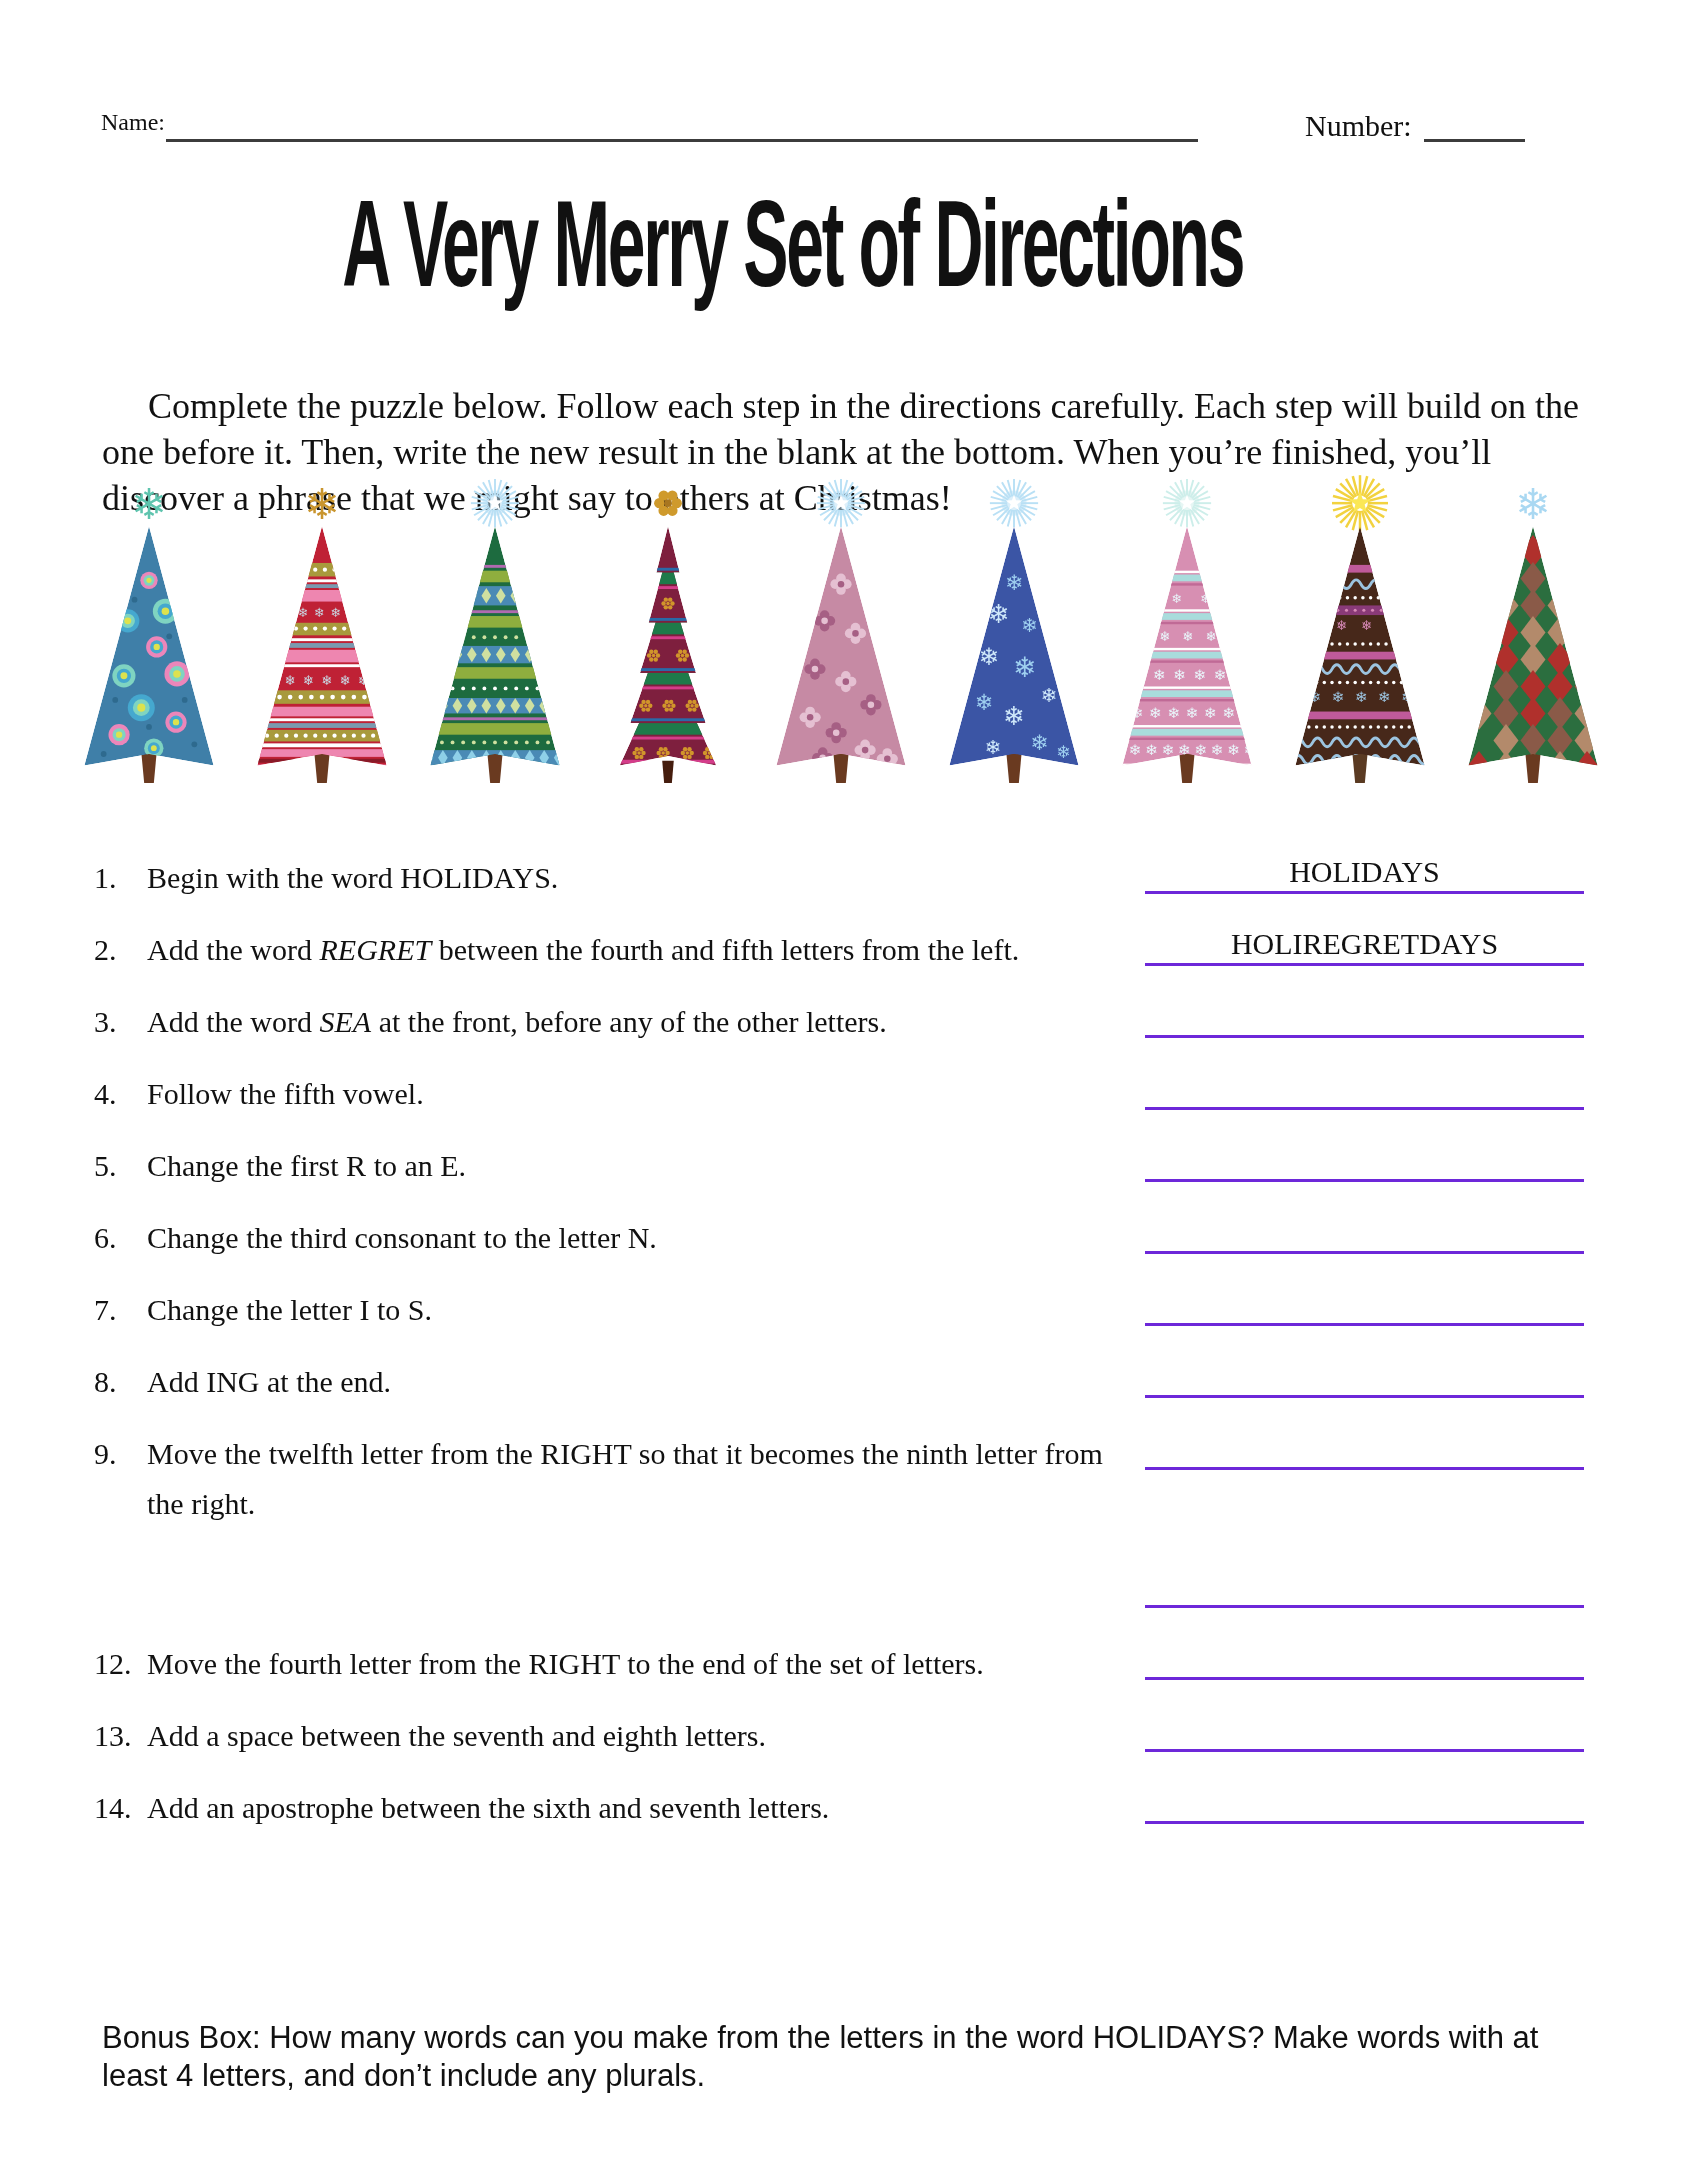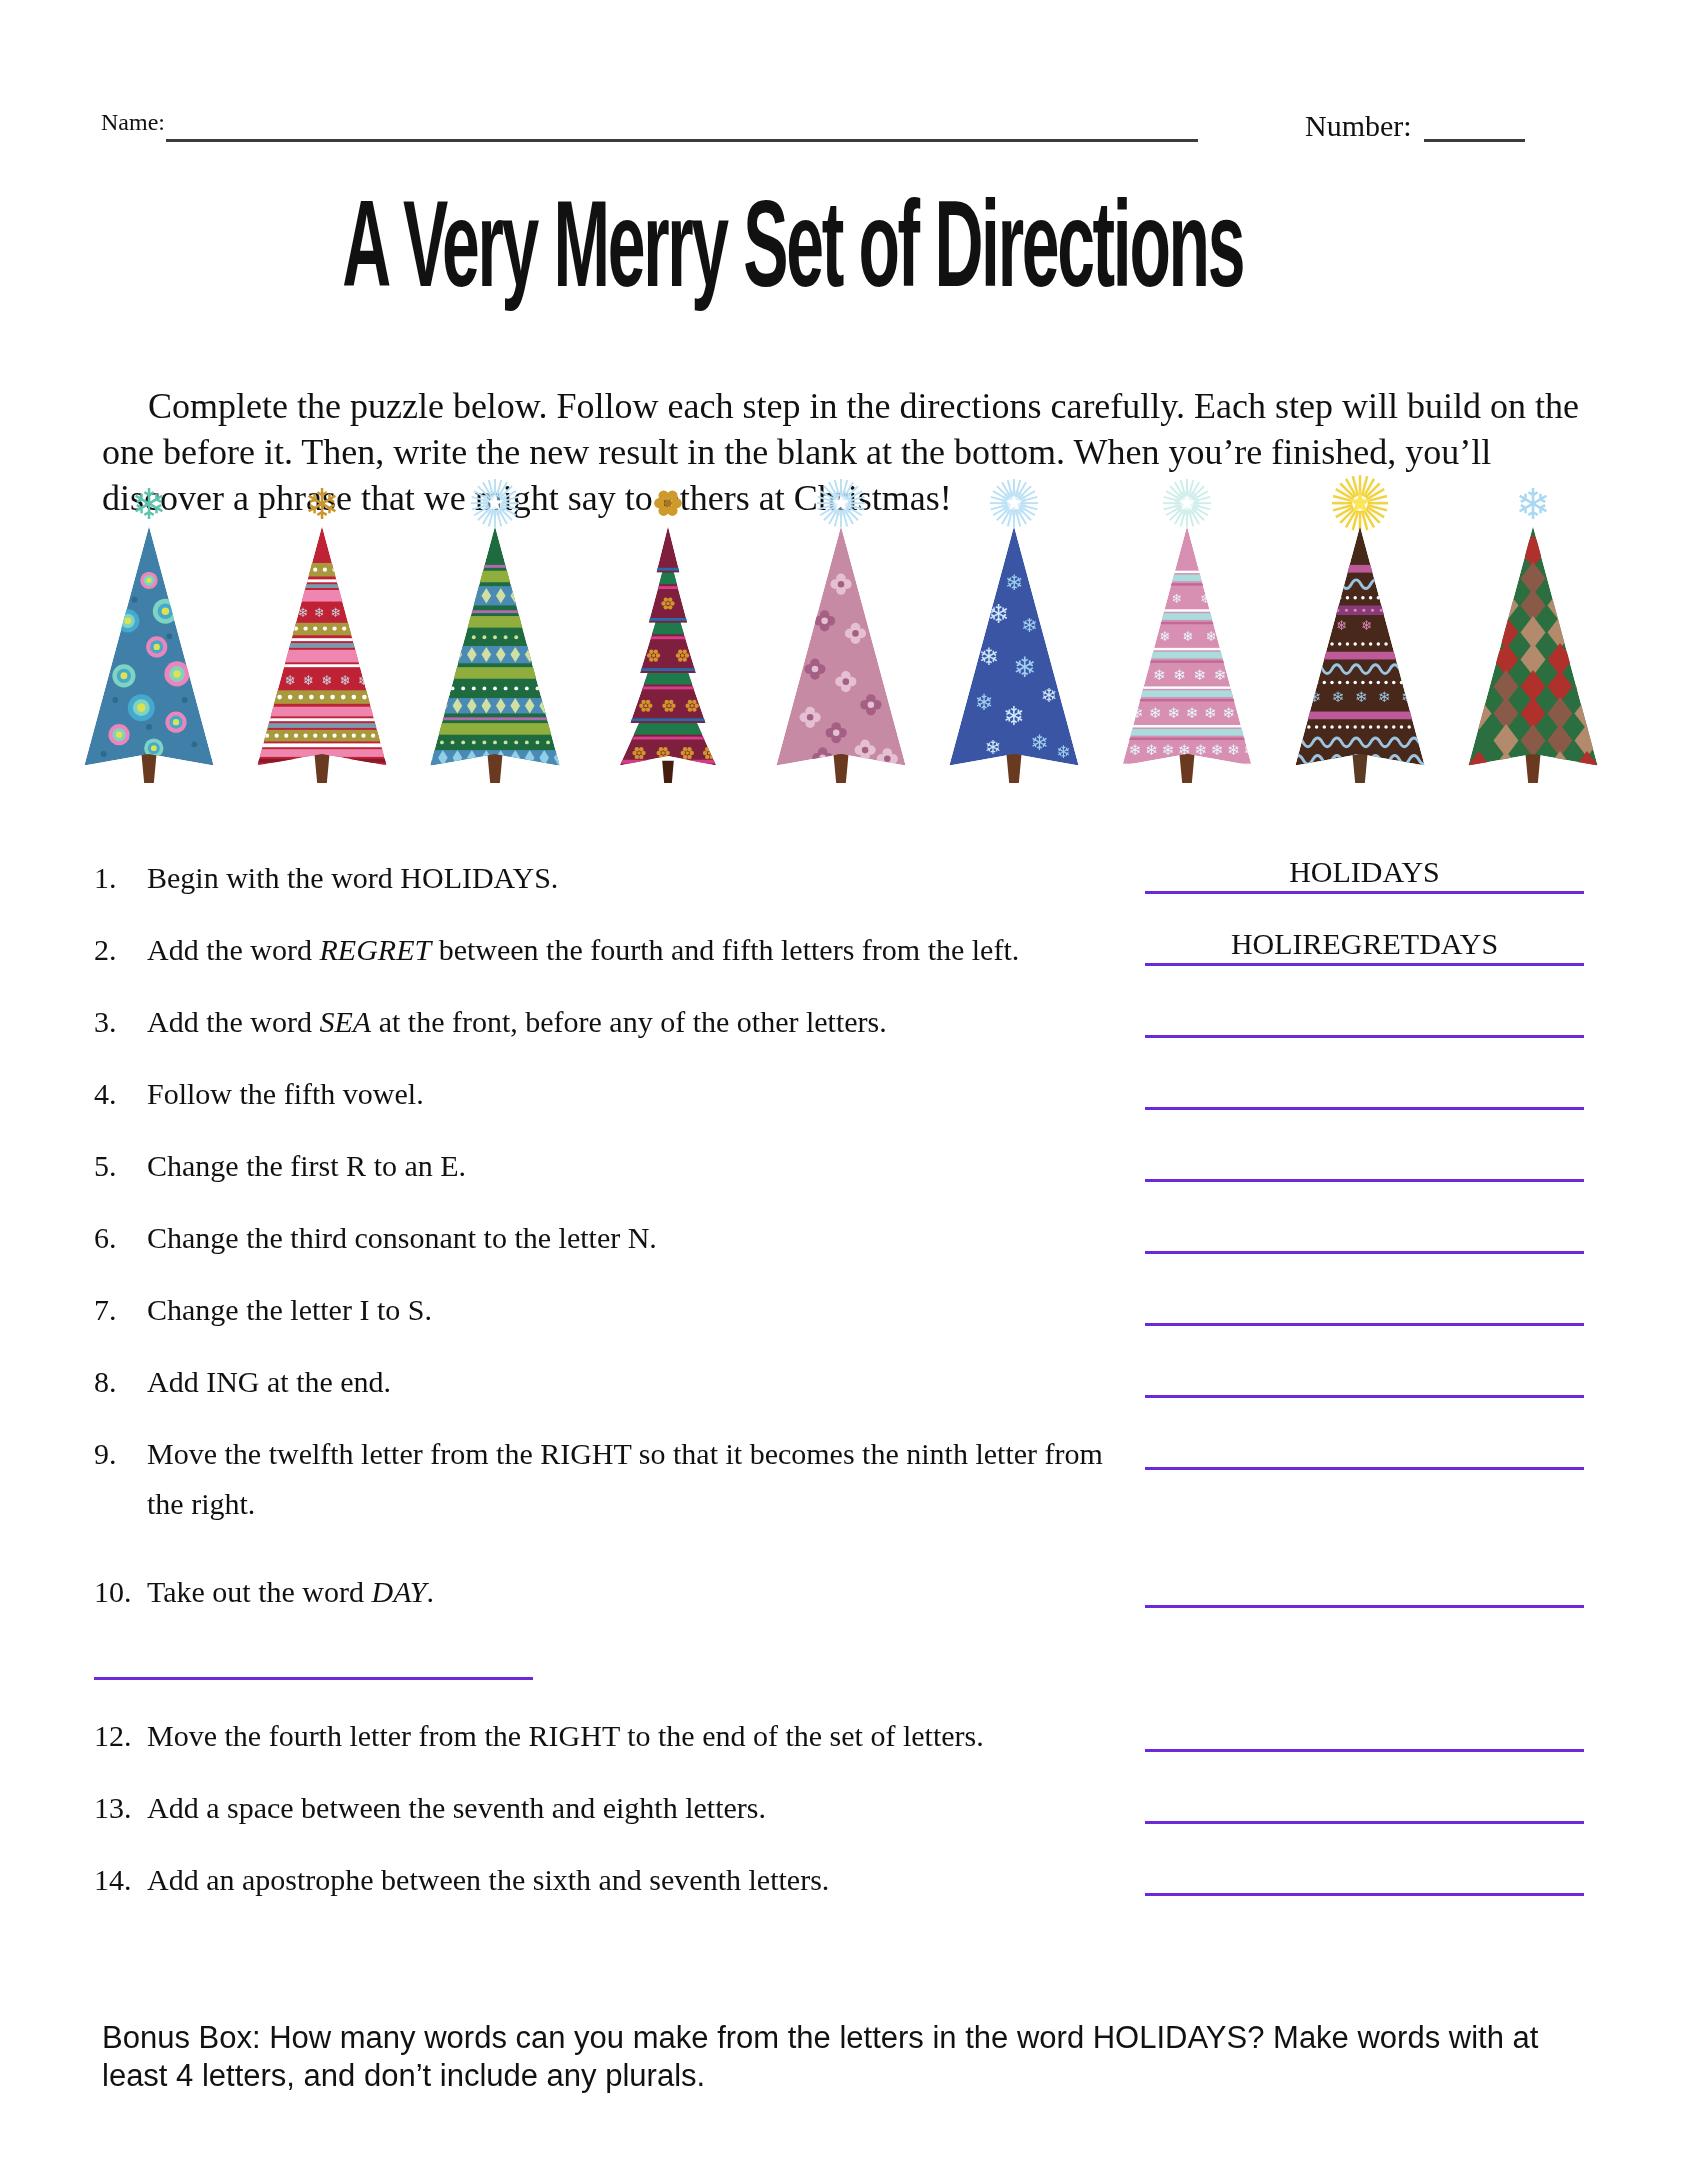--- a/index.html
+++ b/index.html
@@ -19,21 +19,21 @@
     display:inline-block;font-family:"Liberation Sans",sans-serif;font-weight:bold;
     font-size:117px;letter-spacing:-4px;transform:scale(0.58,1.04);transform-origin:50% 50%;
   }
   
   #intro{top:347px;left:102px;width:1482px;font-size:36px;line-height:1.28;text-indent:46px;}
   
   #trees{top:469px;left:67px;width:1548px;height:319px;display:flex;justify-content:space-between;align-items:flex-end;}
   .tree{width:164px;height:315px;display:block;}
   
   #steps{top:853px;left:94px;width:1490px;}
-  .step-row{display:flex;height:72px;align-items:flex-start;}
+  .step-row{display:flex;height:72px;align-items:flex-start;justify-content:flex-end;}
   .step-row.tall{height:138px;}
   .step-text{flex:1 1 auto;font-size:30px;line-height:50px;padding-left:53px;text-indent:-53px;padding-right:16px;}
   .step-num{display:inline-block;width:53px;text-indent:0;}
   .step-answer{flex:0 0 439px;display:flex;flex-direction:column;justify-content:flex-start;}
   .tall .step-answer{justify-content:flex-end;padding-bottom:53px;}
   .blank{border-bottom:3px solid #6d28d9;height:38px;text-align:center;font-size:30px;line-height:38px;}
   
   #bonus{top:1988px;left:102px;width:1460px;font-family:"Liberation Sans",sans-serif;font-size:31px;line-height:1.24;}
   .bonus-label{font-weight:normal;}
 </style>
@@ -965,28 +965,20 @@
 
   <div class="step-row tall">
     <div class="step-text">
       <span class="step-num">9.</span><span class="step-body"><span>Move the twelfth letter from the RIGHT so that it becomes the ninth letter from the right.</span></span>
     </div>
     <div class="step-answer">
       <div class="blank"><span class="answer-text"></span></div>
     </div>
   </div>
 
-  <div class="step-row">
-    <div class="step-text">
-      <span class="step-num">10.</span><span class="step-body"><span>Take out the word </span><i>DAY</i><span>.</span></span>
-    </div>
-    <div class="step-answer">
-      <div class="blank"><span class="answer-text"></span></div>
-    </div>
-  </div>
 
   <div class="step-row">
     <div class="step-answer">
       <div class="blank"><span class="answer-text"></span></div>
     </div>
   </div>
 
   <div class="step-row">
     <div class="step-text">
       <span class="step-num">12.</span><span class="step-body"><span>Move the fourth letter from the RIGHT to the end of the set of letters.</span></span>

